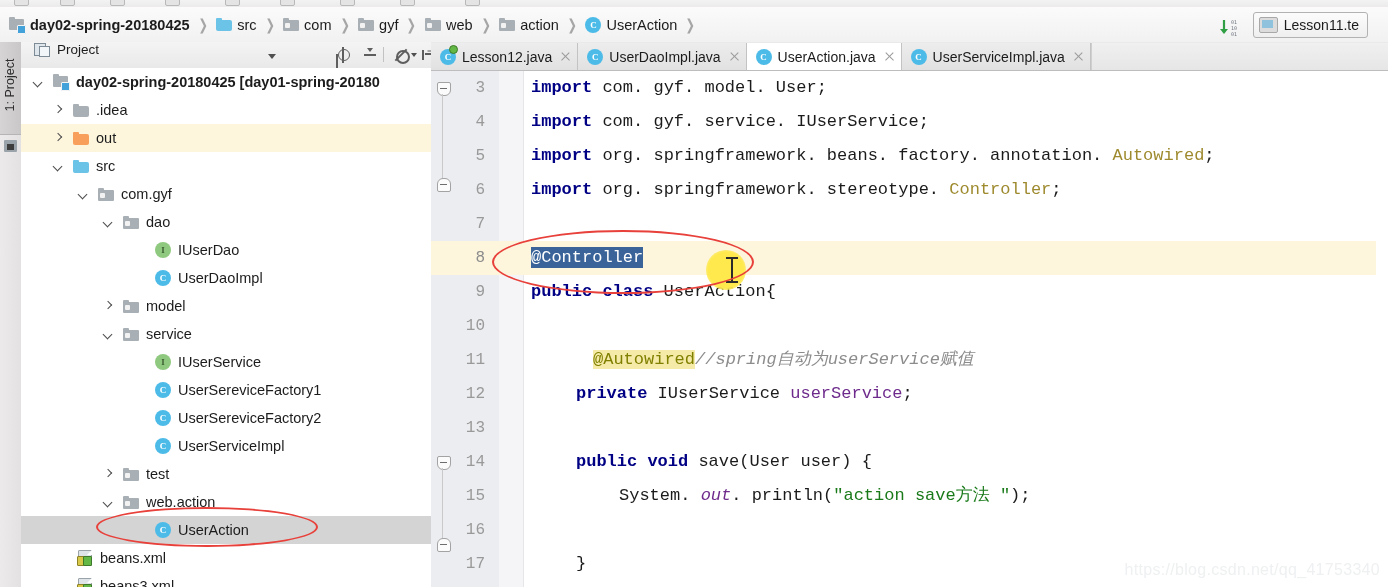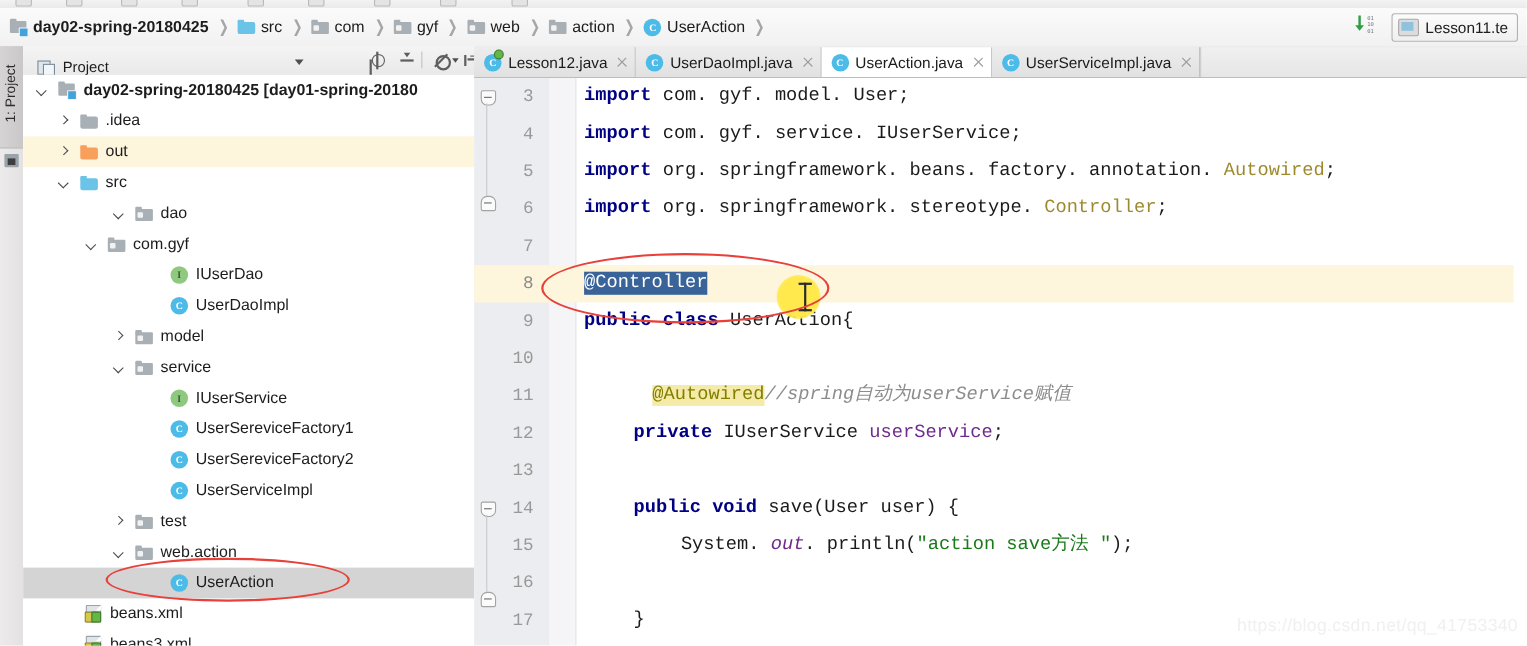--- a/index.html
+++ b/index.html
@@ -32,21 +32,21 @@
     display:flex;align-items:center;
   }
   .crumbs{display:flex;align-items:center;padding-left:7px;flex:0 0 auto;}
   .crumb{display:flex;align-items:center;height:35px;padding:0 2px;}
   .crumb .clabel{margin-left:5px;font-size:14.5px;color:#1c1c1c;white-space:nowrap;}
   .crumb.root .clabel{font-weight:bold;}
   .sep{
     margin:0 5px;color:#a6a6a6;font-size:15px;line-height:1;
     transform:scaleX(.75);
   }
-  .navright{margin-left:auto;display:flex;align-items:flex-start;padding-right:8px;}
+  .navright{margin-left:auto;display:flex;align-items:flex-end;padding-right:20px;}
   .updicon{position:relative;width:26px;height:20px;margin-right:9px;}
   .runcfg{
     display:flex;align-items:center;height:24px;
     border:1px solid #b2b2b2;border-radius:3px;
     background:linear-gradient(#fcfcfc,#efefef);
     padding:0 8px 0 5px;max-width:122px;overflow:hidden;
   }
   .runcfg .rlabel{margin-left:6px;font-size:14px;white-space:nowrap;color:#1c1c1c;}
 
   
@@ -124,21 +124,21 @@
 
   
   .projpanel{
     position:absolute;left:21px;top:42px;width:410px;height:545px;
     background:#ffffff;border-right:1px solid #b8b8b8;
   }
   .projhdr{
     position:relative;height:26px;width:410px;
     background:linear-gradient(#f4f4f4,#e9e9e9);
     border-bottom:1px solid #c8c8c8;
-    display:flex;align-items:flex-end;
+    display:flex;align-items:flex-start;
   }
   .projhdr .phico{position:relative;width:15px;height:14px;margin-left:13px;}
   .projhdr .phico:before{
     content:"";position:absolute;left:0;top:1px;width:10px;height:11px;
     border:1.4px solid #7c8b96;background:#dfe7ec;
   }
   .projhdr .phico:after{
     content:"";position:absolute;left:5px;top:4px;width:9px;height:9px;
     border:1.4px solid #7c8b96;background:#f2f6f8;
   }
@@ -441,34 +441,34 @@
       </div>
 
       <div class="trow" style="padding-left:31px">
         <span class="tarrow down"></span>
         <span class="ico folder blue" style="margin-left:8px">
             <i></i>
           </span>
         <span class="tlabel">src</span>
       </div>
 
+      <div class="trow" style="padding-left:56px">
+        <span class="tarrow down"></span>
+        <span class="ico pkg" style="margin-left:8px">
+            <i></i>
+          </span>
+        <span class="tlabel">com.gyf</span>
+      </div>
+
       <div class="trow" style="padding-left:81px">
         <span class="tarrow down"></span>
         <span class="ico pkg" style="margin-left:8px">
             <i></i>
           </span>
         <span class="tlabel">dao</span>
-      </div>
-
-      <div class="trow" style="padding-left:56px">
-        <span class="tarrow down"></span>
-        <span class="ico pkg" style="margin-left:8px">
-            <i></i>
-          </span>
-        <span class="tlabel">com.gyf</span>
       </div>
 
       <div class="trow" style="padding-left:134px">
         <span class="ico jiface">I</span>
         <span class="tlabel">IUserDao</span>
       </div>
 
       <div class="trow" style="padding-left:134px">
         <span class="ico jclass">C</span>
         <span class="tlabel">UserDaoImpl</span>

